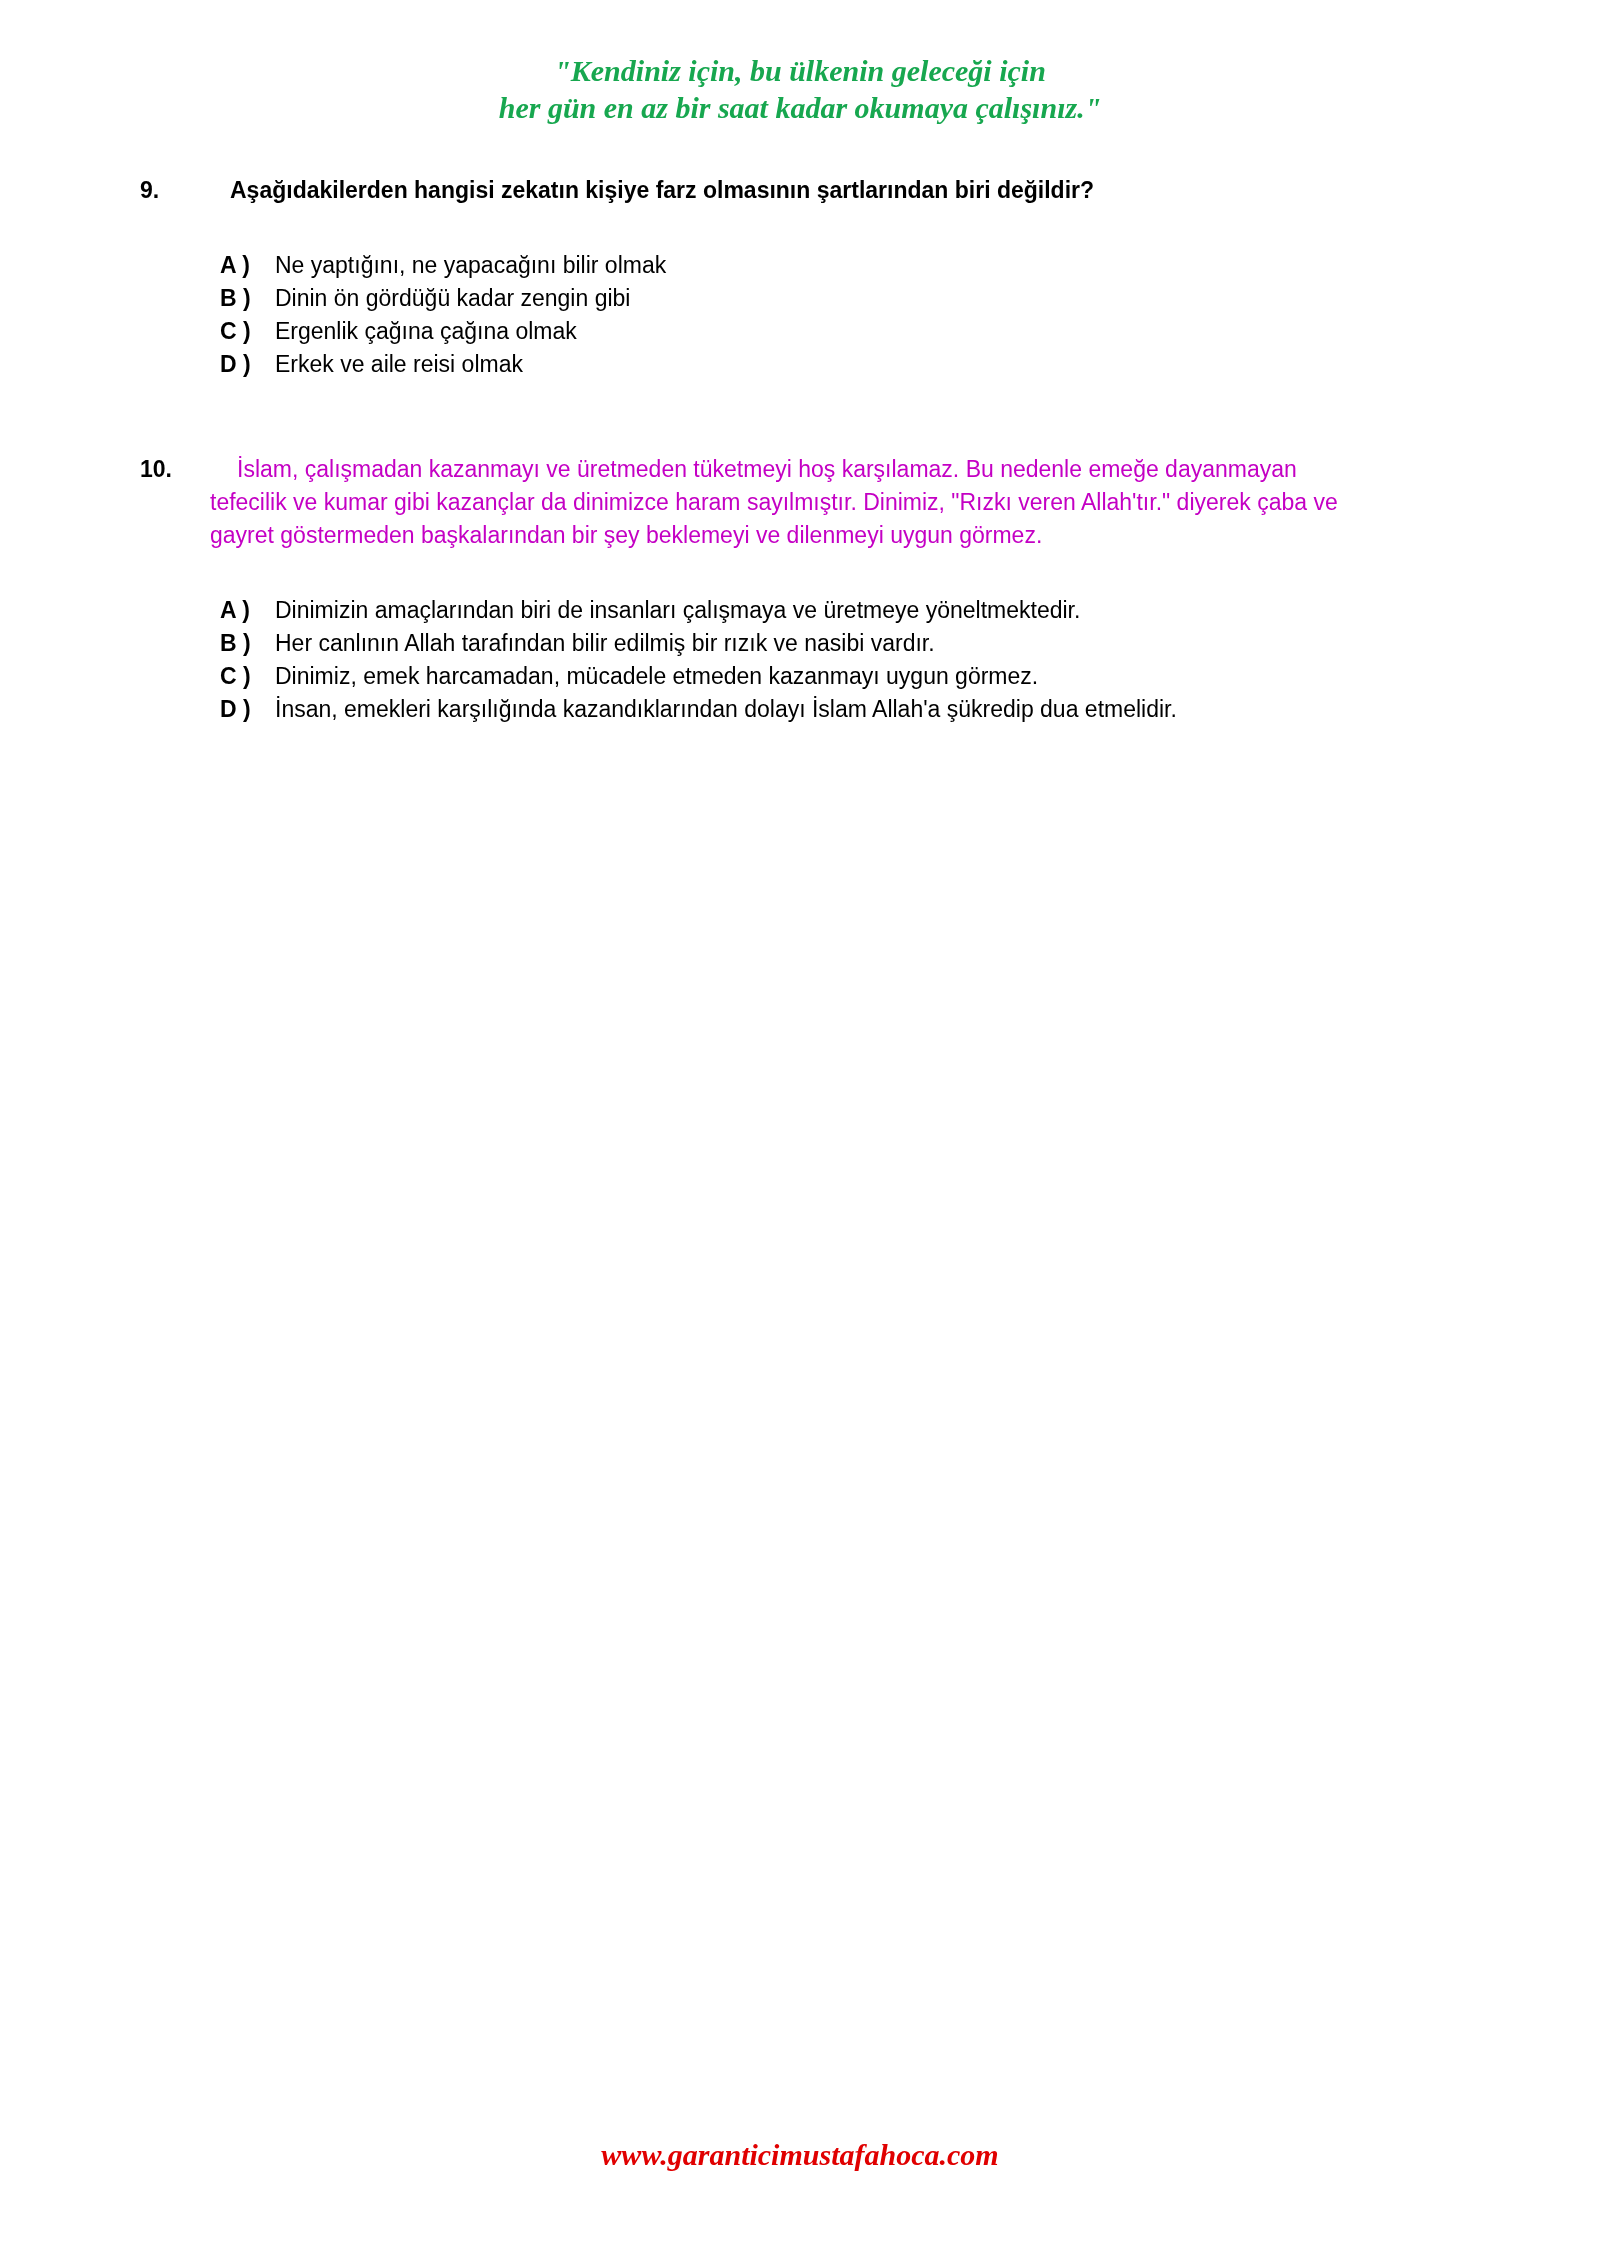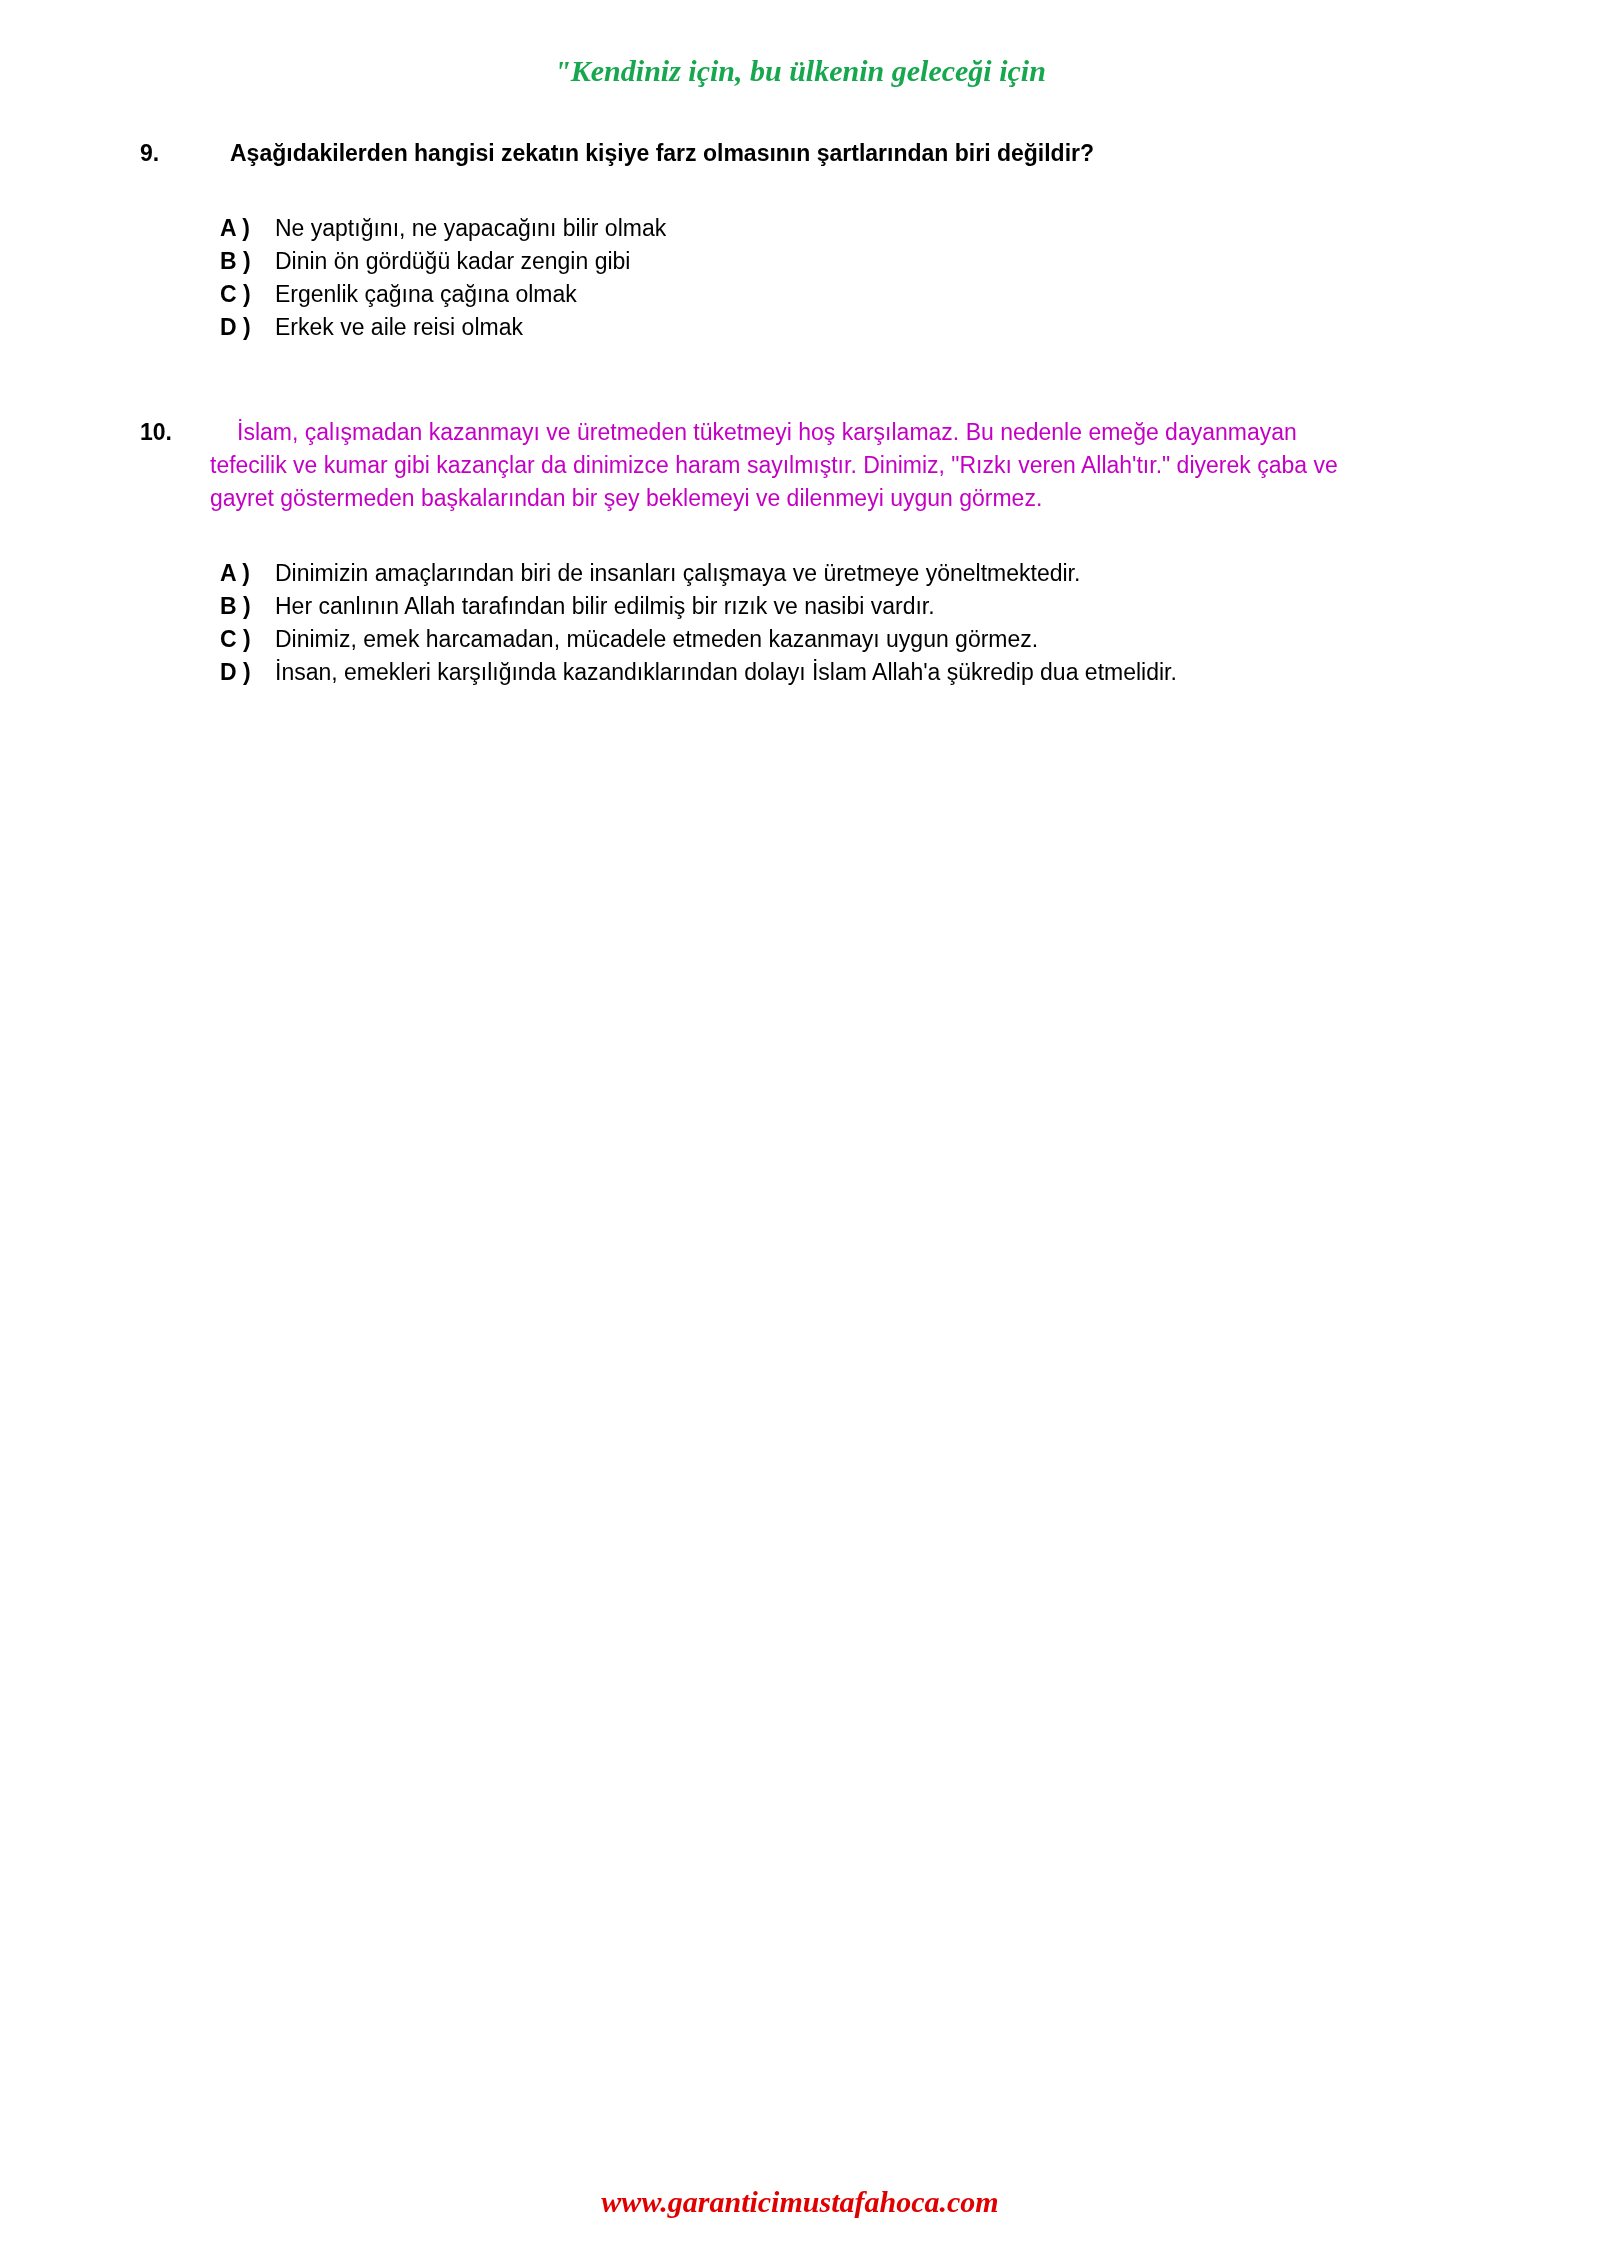--- a/index.html
+++ b/index.html
@@ -46,30 +46,30 @@
     position: absolute;
     top: 2138px;
     left: 0;
     width: 100%;
     text-align: center;
     font-family: "Liberation Serif", serif;
     font-weight: bold;
     font-style: italic;
     font-size: 30px;
     color: var(--red, #e00000);
-    margin-top: 47px;
   }
 </style>
 </head>
 <body>
 
 <div class="page">
 
   <div class="header">
     <div>"Kendiniz için, bu ülkenin geleceği için</div>
+    <div>her gün en az bir saat kadar okumaya çalışınız."</div>
   </div>
 
   <div class="question q9">
     <div class="qrow">
       <span class="qnum">9.</span>
       <span class="qtext">Aşağıdakilerden hangisi zekatın kişiye farz olmasının şartlarından biri değildir?</span>
     </div>
     <div class="options">
       <div class="opt">
         <span class="letter">A )</span>

